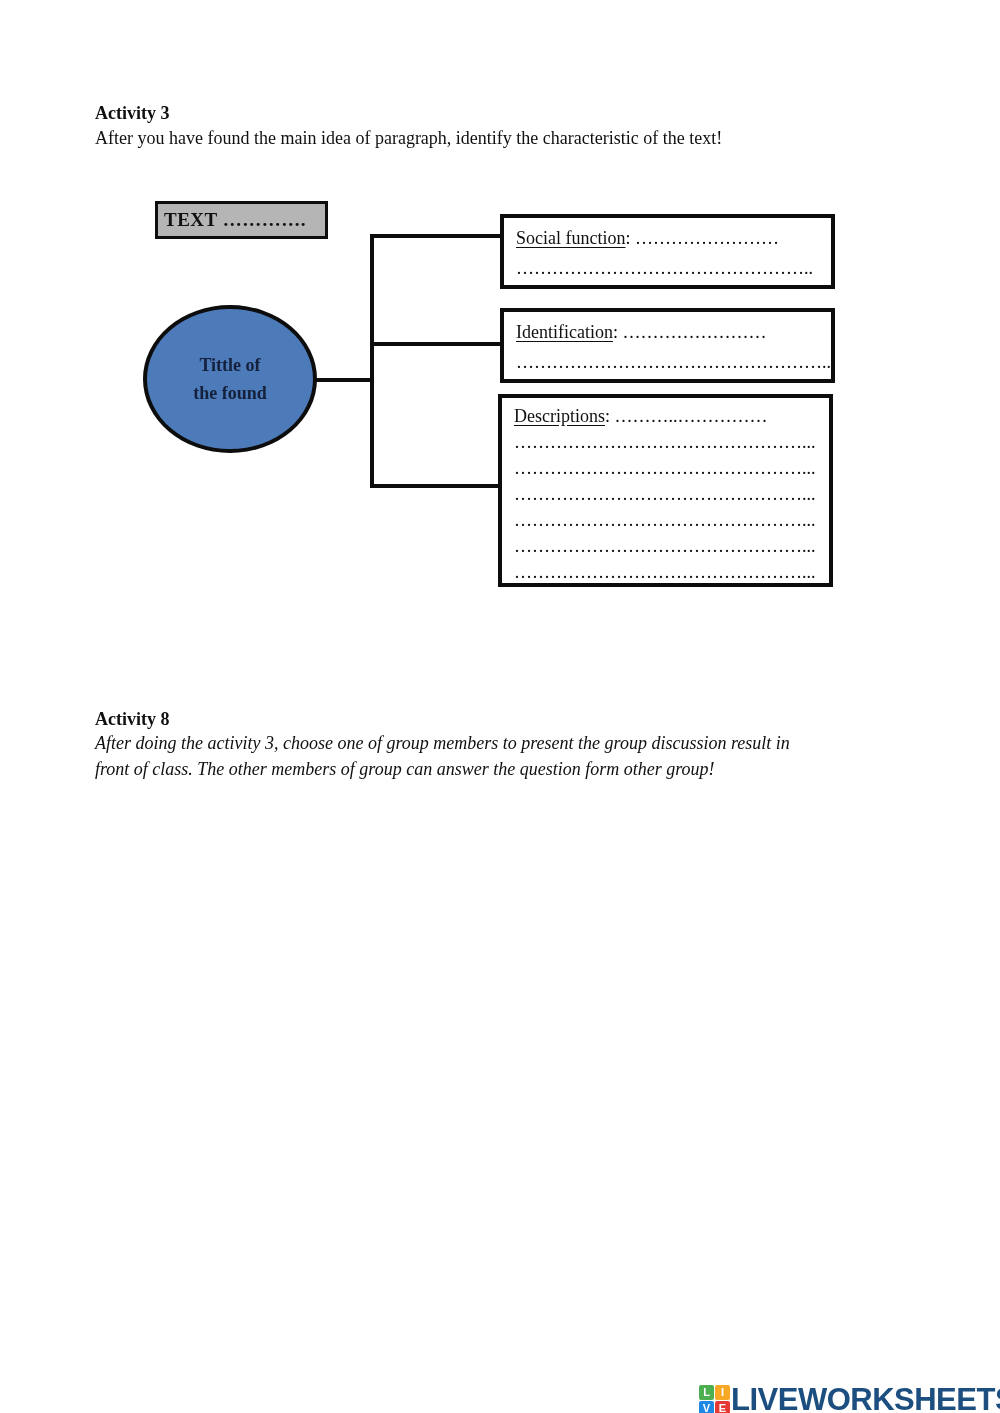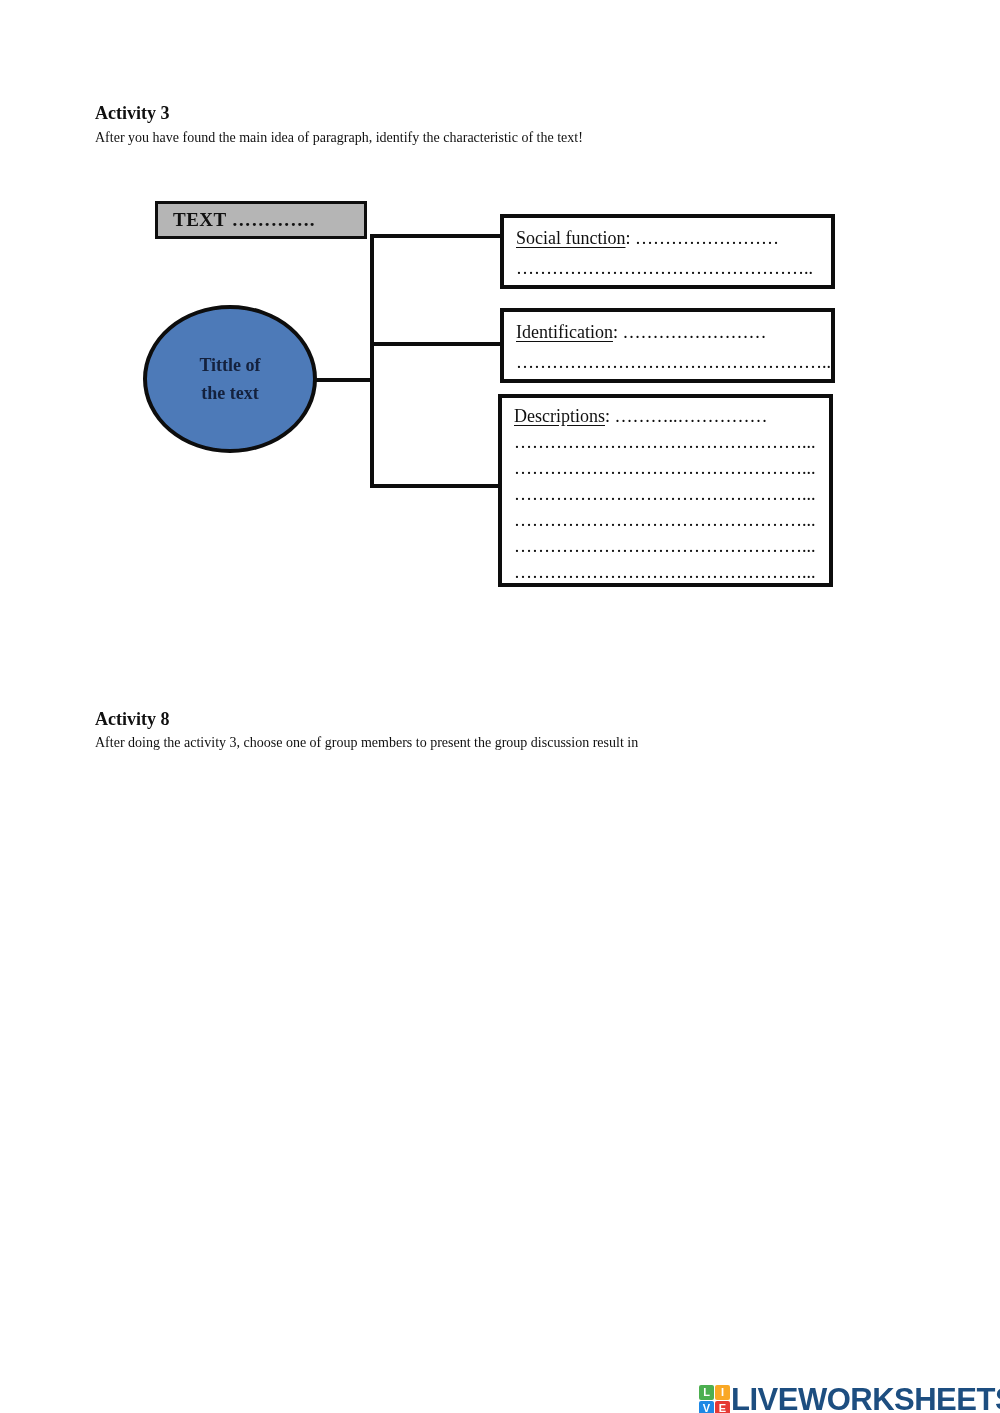--- a/index.html
+++ b/index.html
@@ -2,27 +2,27 @@
 <html><head>
 <meta charset="utf-8">
 <style>
   html,body { margin:0; padding:0; background:#ffffff; }
   .page {
     position:relative; width:1000px; height:1413px; margin:8px auto;
     background:#ffffff; overflow:hidden;
     font-family:"Liberation Serif", serif; color:#101010;
   }
   .act-title { position:absolute; font-weight:bold; font-size:18px; line-height:23px; }
-  .act-body  { position:absolute; font-size:14px; line-height:26px; }
+  .act-body  { position:absolute; font-size:18px; line-height:26px; }
 
   
   .textbox {
-    position:absolute; left:155px; top:193px; width:212px; height:38px;
+    position:absolute; left:155px; top:193px; width:173px; height:38px;
     border:3px solid #0d0d0d; box-sizing:border-box;
-    display:flex; align-items:center; padding-left:15px;
+    display:flex; align-items:center; padding-left:6px;
     font-weight:bold; font-size:19px; letter-spacing:0.5px;
   }
   .ellipse {
     position:absolute; left:143px; top:297px; width:174px; height:148px;
     border:4px solid #0d0d0d; border-radius:50%; box-sizing:border-box;
     display:flex; flex-direction:column; align-items:center; justify-content:center;
     font-weight:bold; font-size:18px; line-height:28px; text-align:center;
   }
   .line { position:absolute; background:#0d0d0d; }
   .v-spine   { left:370px; top:226px; width:4px;  height:254px; }
@@ -63,21 +63,21 @@
 
 <div class="page">
 
   <div class="act-title" style="left:95px; top:94px;">Activity 3</div>
   <div class="act-body" style="left:95px; top:117px; width:760px;">After you have found the main idea of paragraph, identify the characteristic of the text!</div>
 
   <div class="textbox" style="background-color: rgb(181, 181, 181);">TEXT ………….</div>
 
   <div class="ellipse" style="background-color: rgb(77, 122, 184); color: rgb(20, 33, 61);">
     <span>Tittle of</span>
-    <span>the text</span>
+    <span>the found</span>
   </div>
 
   <div class="line v-spine"></div>
   <div class="line branch-1"></div>
   <div class="line branch-2"></div>
   <div class="line branch-3"></div>
   <div class="line ell-conn"></div>
 
   <div class="obox obox-1">
     <div>
@@ -99,22 +99,23 @@
     </div>
     <div>…………………………………………...</div>
     <div>…………………………………………...</div>
     <div>…………………………………………...</div>
     <div>…………………………………………...</div>
     <div>…………………………………………...</div>
     <div>…………………………………………...</div>
   </div>
 
   <div class="act-title" style="left:95px; top:700px;">Activity 8</div>
-  <div class="act-body" style="left:95px; top:722px; width:820px;">
+  <div class="act-body" style="left:95px; top:722px; width:820px;font-style:italic;">
     <div>After doing the activity 3, choose one of group members to present the group discussion result in</div>
+    <div>front of class. The other members of group can answer the question form other group!</div>
   </div>
 
   <div class="logo-grid">
     <span class="logo-cell" style="background-color: rgb(76, 175, 80);">L</span>
     <span class="logo-cell" style="background-color: rgb(249, 168, 37);">I</span>
     <span class="logo-cell" style="background-color: rgb(30, 136, 229);">V</span>
     <span class="logo-cell" style="background-color: rgb(229, 57, 53);">E</span>
   </div>
   <div class="logo-text" style="color: rgb(29, 78, 128);">LIVEWORKSHEETS</div>
 

